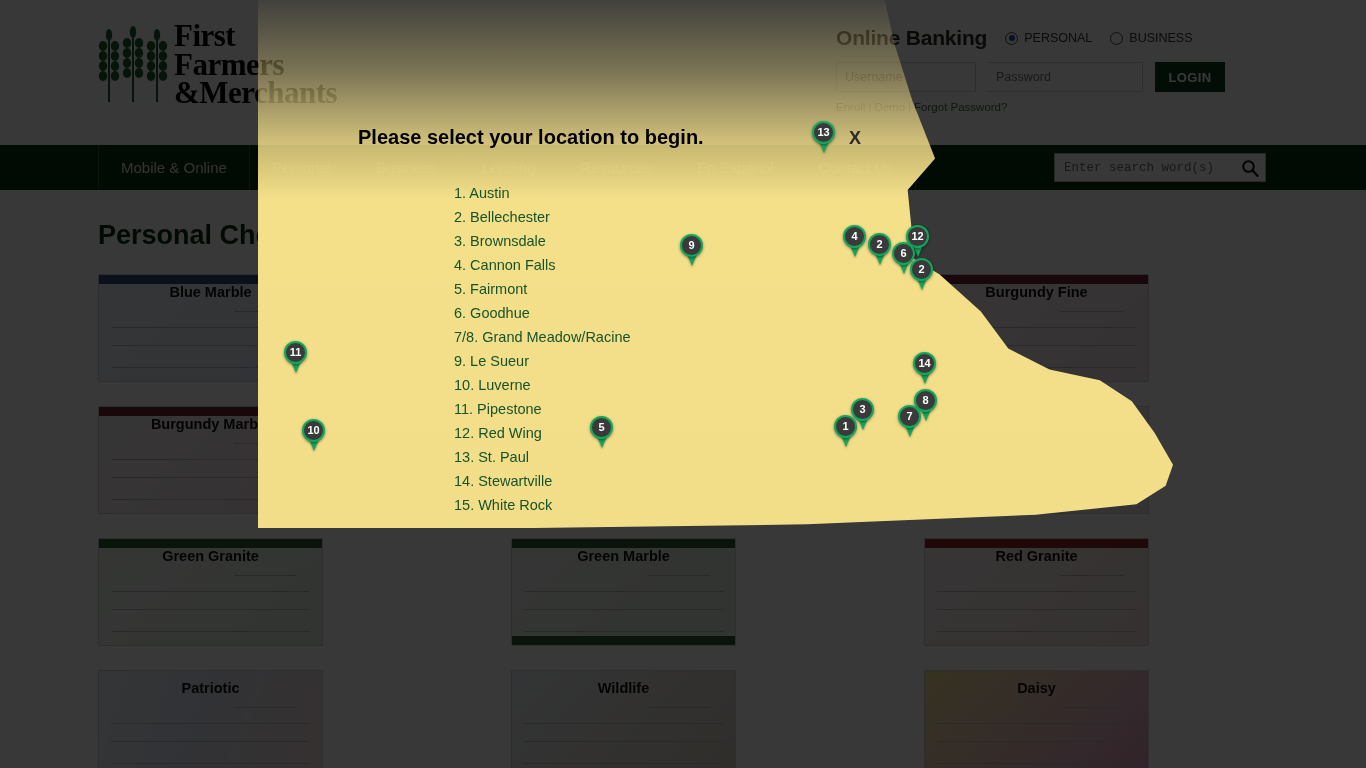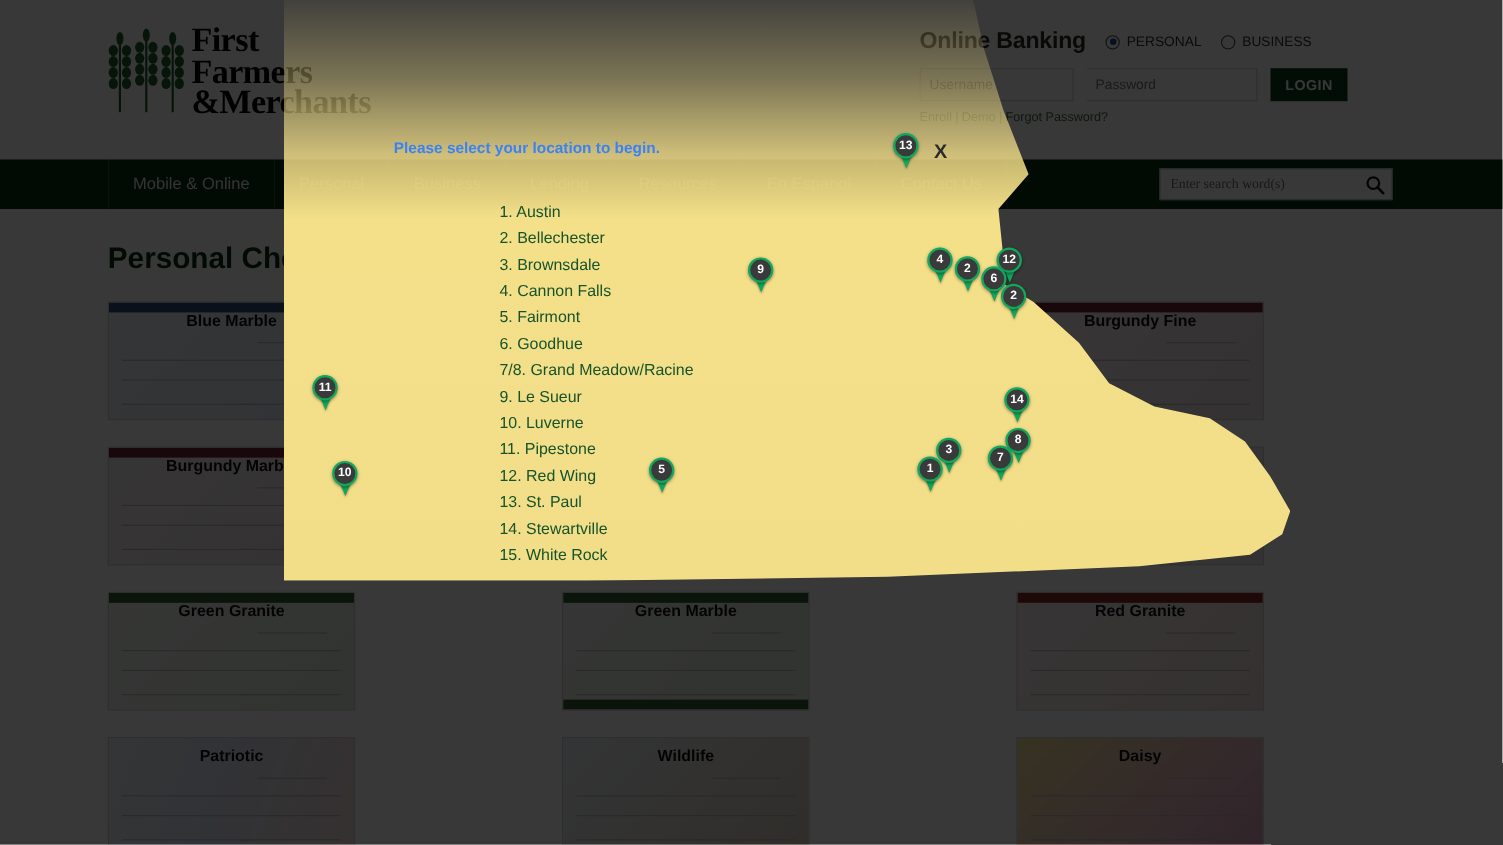--- a/index.html
+++ b/index.html
@@ -129,21 +129,21 @@
     right: 100px; top: 8px;
     width: 212px; height: 29px;
     background: #fff;
     border: 1px solid #b7b7b7;
     display: flex; align-items: center;
     padding: 0 6px 0 9px;
   }
   .search-input {
     flex: 1; border: none; outline: none;
     font-size: 12.5px; color: #404040;
-    font-family: Liberation Serif, serif;
+    font-family: Liberation Mono, monospace;
     background: transparent;
   }
   .search-input::placeholder { color: #6d6d6d; }
   .search-icon { width: 18px; height: 18px; flex: 0 0 18px; }
 
   
   .content { position: relative; padding: 0 0 0 98px; }
   .page-title {
     margin-top: 30px;
     font-size: 27px;
@@ -248,23 +248,23 @@
         60.0% 99.3%,
         30.0% 100%,
         0% 100%
     );
     pointer-events: auto;
   }
 
   .modal-heading {
     position: absolute;
     left: 358px; top: 126px;
-    font-size: 14px;
+    font-size: 20px;
     font-weight: bold;
-    color: #3b82f6;
+    color: #000000;
     z-index: 120;
     pointer-events: auto;
     white-space: nowrap;
   }
 
   .close-x {
     position: absolute;
     left: 849px; top: 128px;
     font-size: 18px;
     font-weight: bold;

